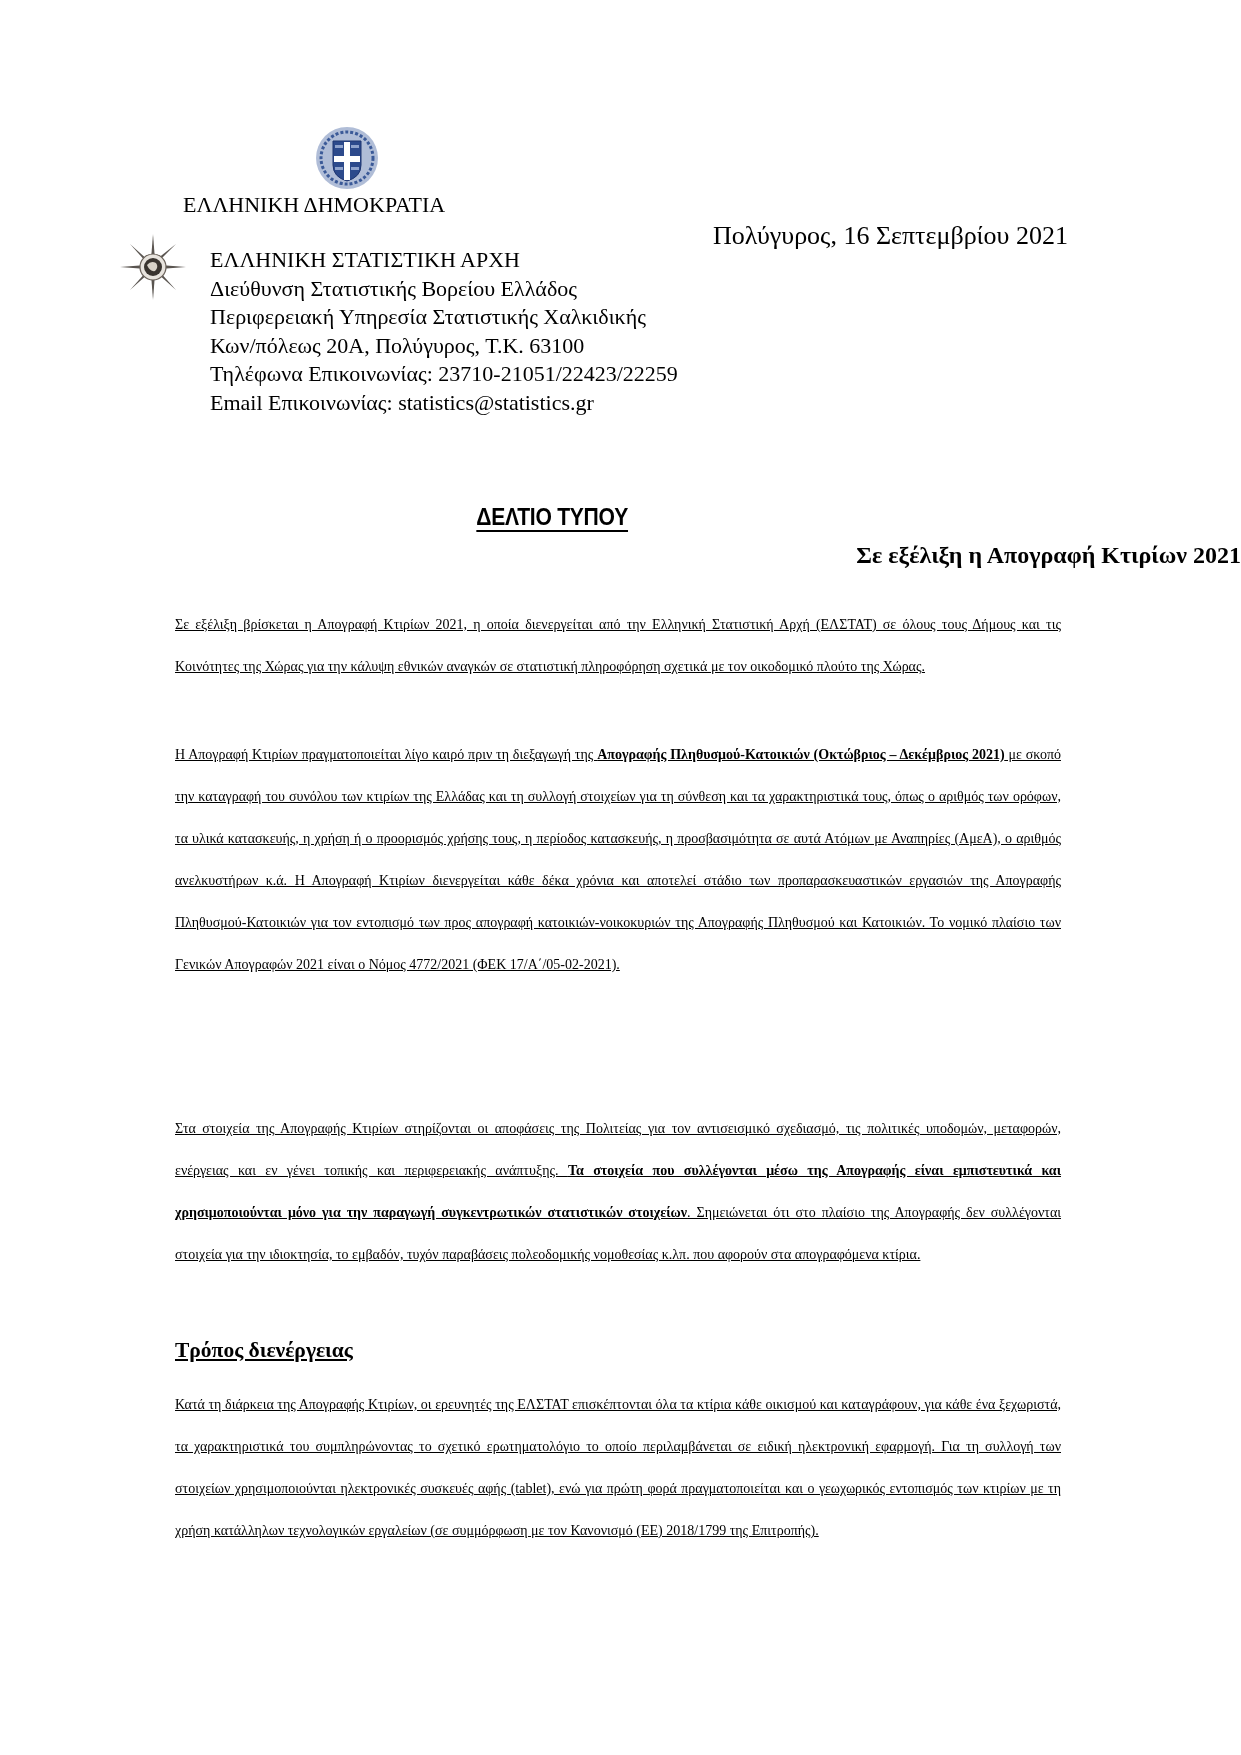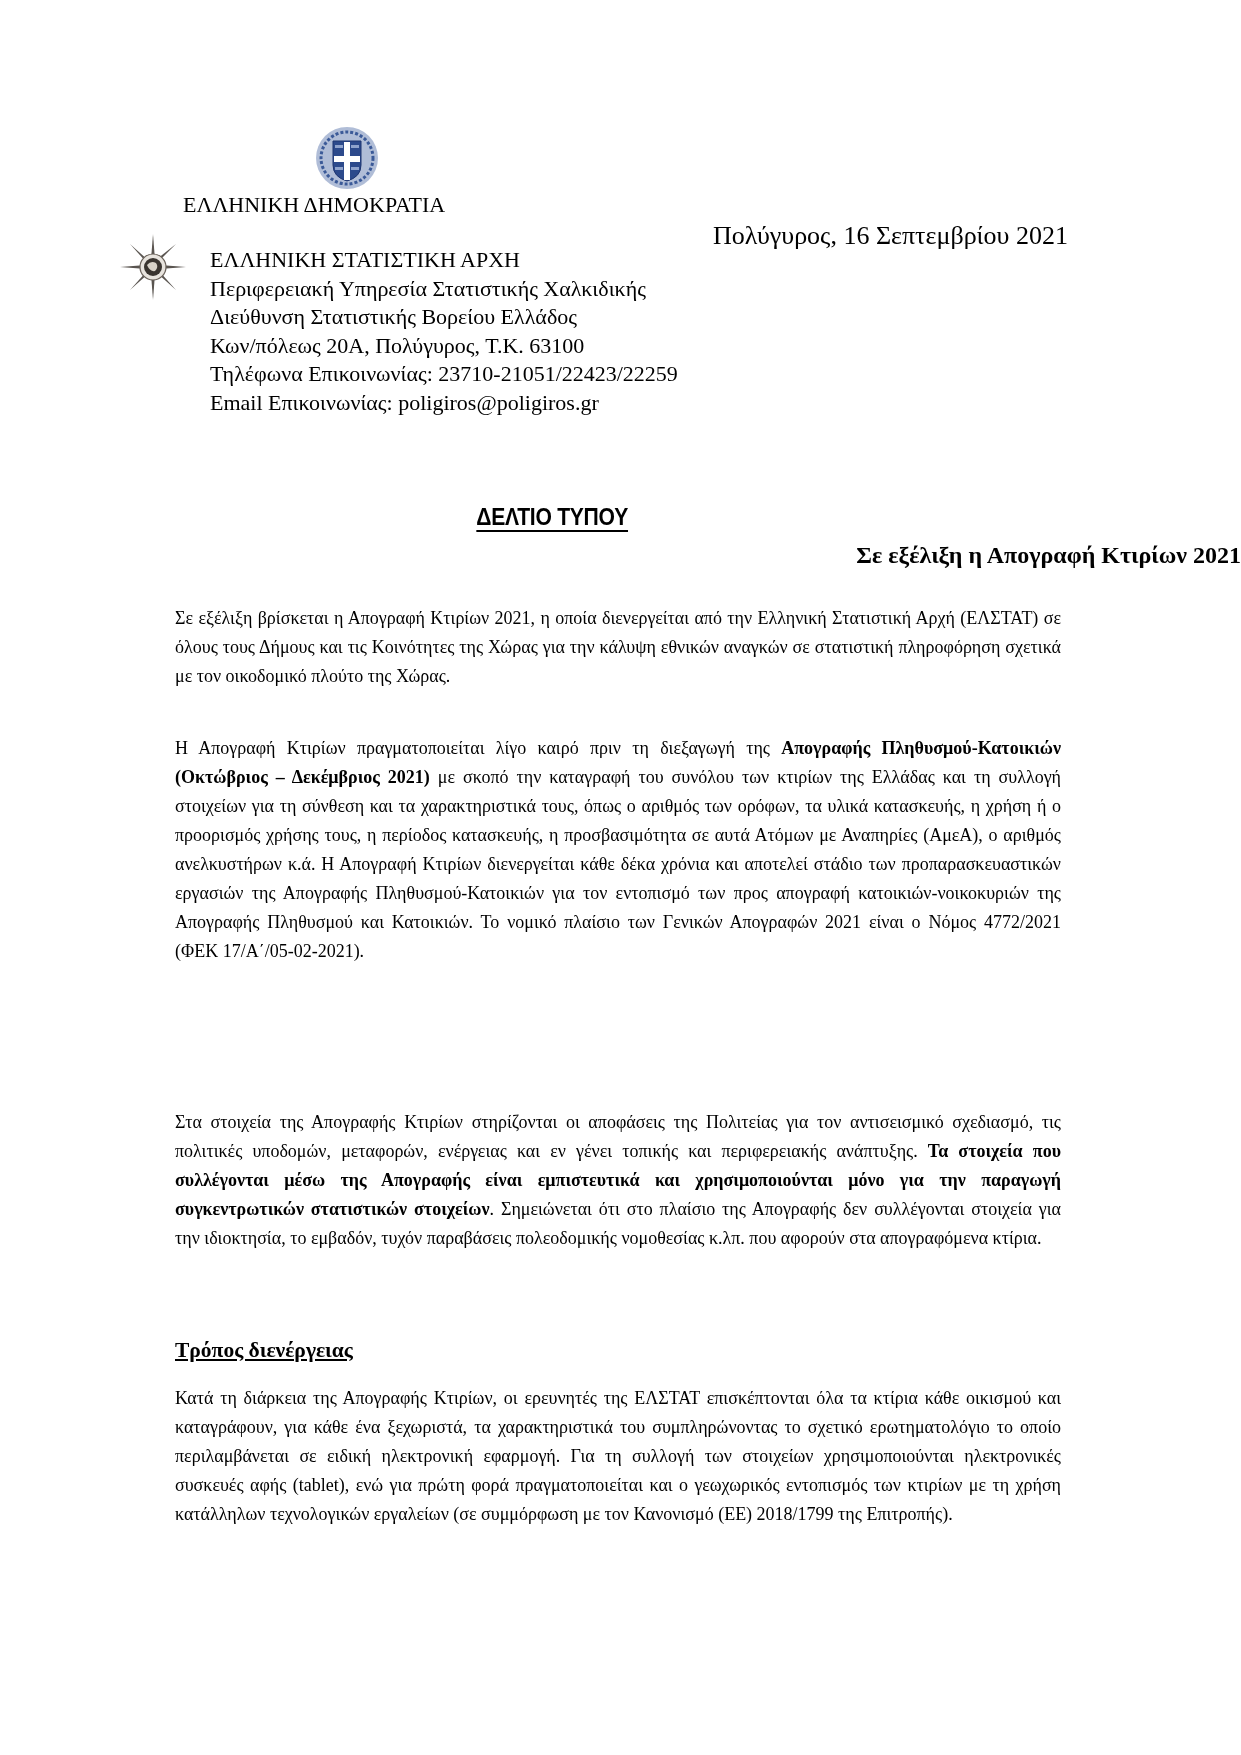--- a/index.html
+++ b/index.html
@@ -10,21 +10,21 @@
   .rep-name { left: 183px; top: 192px; font-size: 22px; white-space: nowrap; text-align: center; }
   .date { left: 713px; top: 221px; font-size: 26px; white-space: nowrap; }
   .elstat-logo { left: 118px; top: 232px; width: 70px; height: 70px; }
   .header-block { left: 210px; top: 246px; font-size: 22px; line-height: 28.5px; }
   .header-block div { white-space: nowrap; }
   .press-title { left: 0; width: 1104px; top: 503px; text-align: center;
                  font-family: "Liberation Sans", "DejaVu Sans", sans-serif;
                  font-weight: bold; font-size: 24px; }
   .press-title span { text-decoration: underline; text-decoration-thickness: 2px; text-underline-offset: 5px; letter-spacing: -0.3px; transform: scaleX(0.88); display: inline-block; }
   .subtitle { left: 0; width: 1241px; top: 542px; text-align: right; font-weight: bold; font-size: 24px; }
-  .body { left: 175px; width: 886px; font-size: 18px; line-height: 29px; text-align: justify; }
+  .body { left: 175px; width: 886px; font-size: 14px; line-height: 42px; text-align: justify; text-decoration: underline; }
   .body p { margin: 0; text-align: justify; }
   .p1 { top: 604px; }
   .p2 { top: 734px; }
   .p3 { top: 1108px; }
   .sec { left: 175px; top: 1338px; font-size: 21.5px; font-weight: bold; text-decoration: underline; }
   .p4 { top: 1384px; }
   b { font-weight: bold; }
 </style>
 </head>
 <body>
@@ -60,25 +60,25 @@
       <polygon points="58,58 39,41 41,39"></polygon>
     </g>
     <circle cx="35" cy="35" r="13" fill="#e8e4de" stroke="#6a625a" stroke-width="1.2"></circle>
     <circle cx="35" cy="35" r="9" fill="#3a3530"></circle>
     <path d="M29 33 Q33 28 38 31 Q41 35 37 39 Q32 40 29 33 Z" fill="#d8d2c8"></path>
   </svg>
 </div>
 
 <div class="abs header-block">
   <div>ΕΛΛΗΝΙΚΗ ΣΤΑΤΙΣΤΙΚΗ ΑΡΧΗ</div>
+  <div>Διεύθυνση Στατιστικής Βορείου Ελλάδος</div>
   <div>Περιφερειακή Υπηρεσία Στατιστικής Χαλκιδικής</div>
-  <div>Διεύθυνση Στατιστικής Βορείου Ελλάδος</div>
   <div>Κων/πόλεως 20Α, Πολύγυρος, Τ.Κ. 63100</div>
   <div>Τηλέφωνα Επικοινωνίας: 23710-21051/22423/22259</div>
-  <div>Email Επικοινωνίας: poligiros@poligiros.gr</div>
+  <div>Email Επικοινωνίας: statistics@statistics.gr</div>
 </div>
 
 <div class="abs press-title">
   <span>ΔΕΛΤΙΟ ΤΥΠΟΥ</span>
 </div>
 
 <div class="abs subtitle">Σε εξέλιξη η Απογραφή Κτιρίων 2021</div>
 
 <div class="abs body p1">
   <p>Σε εξέλιξη βρίσκεται η Απογραφή Κτιρίων 2021, η οποία διενεργείται από την Ελληνική Στατιστική Αρχή (ΕΛΣΤΑΤ) σε όλους τους Δήμους και τις Κοινότητες της Χώρας για την κάλυψη εθνικών αναγκών σε στατιστική πληροφόρηση σχετικά με τον οικοδομικό πλούτο της Χώρας.</p>

